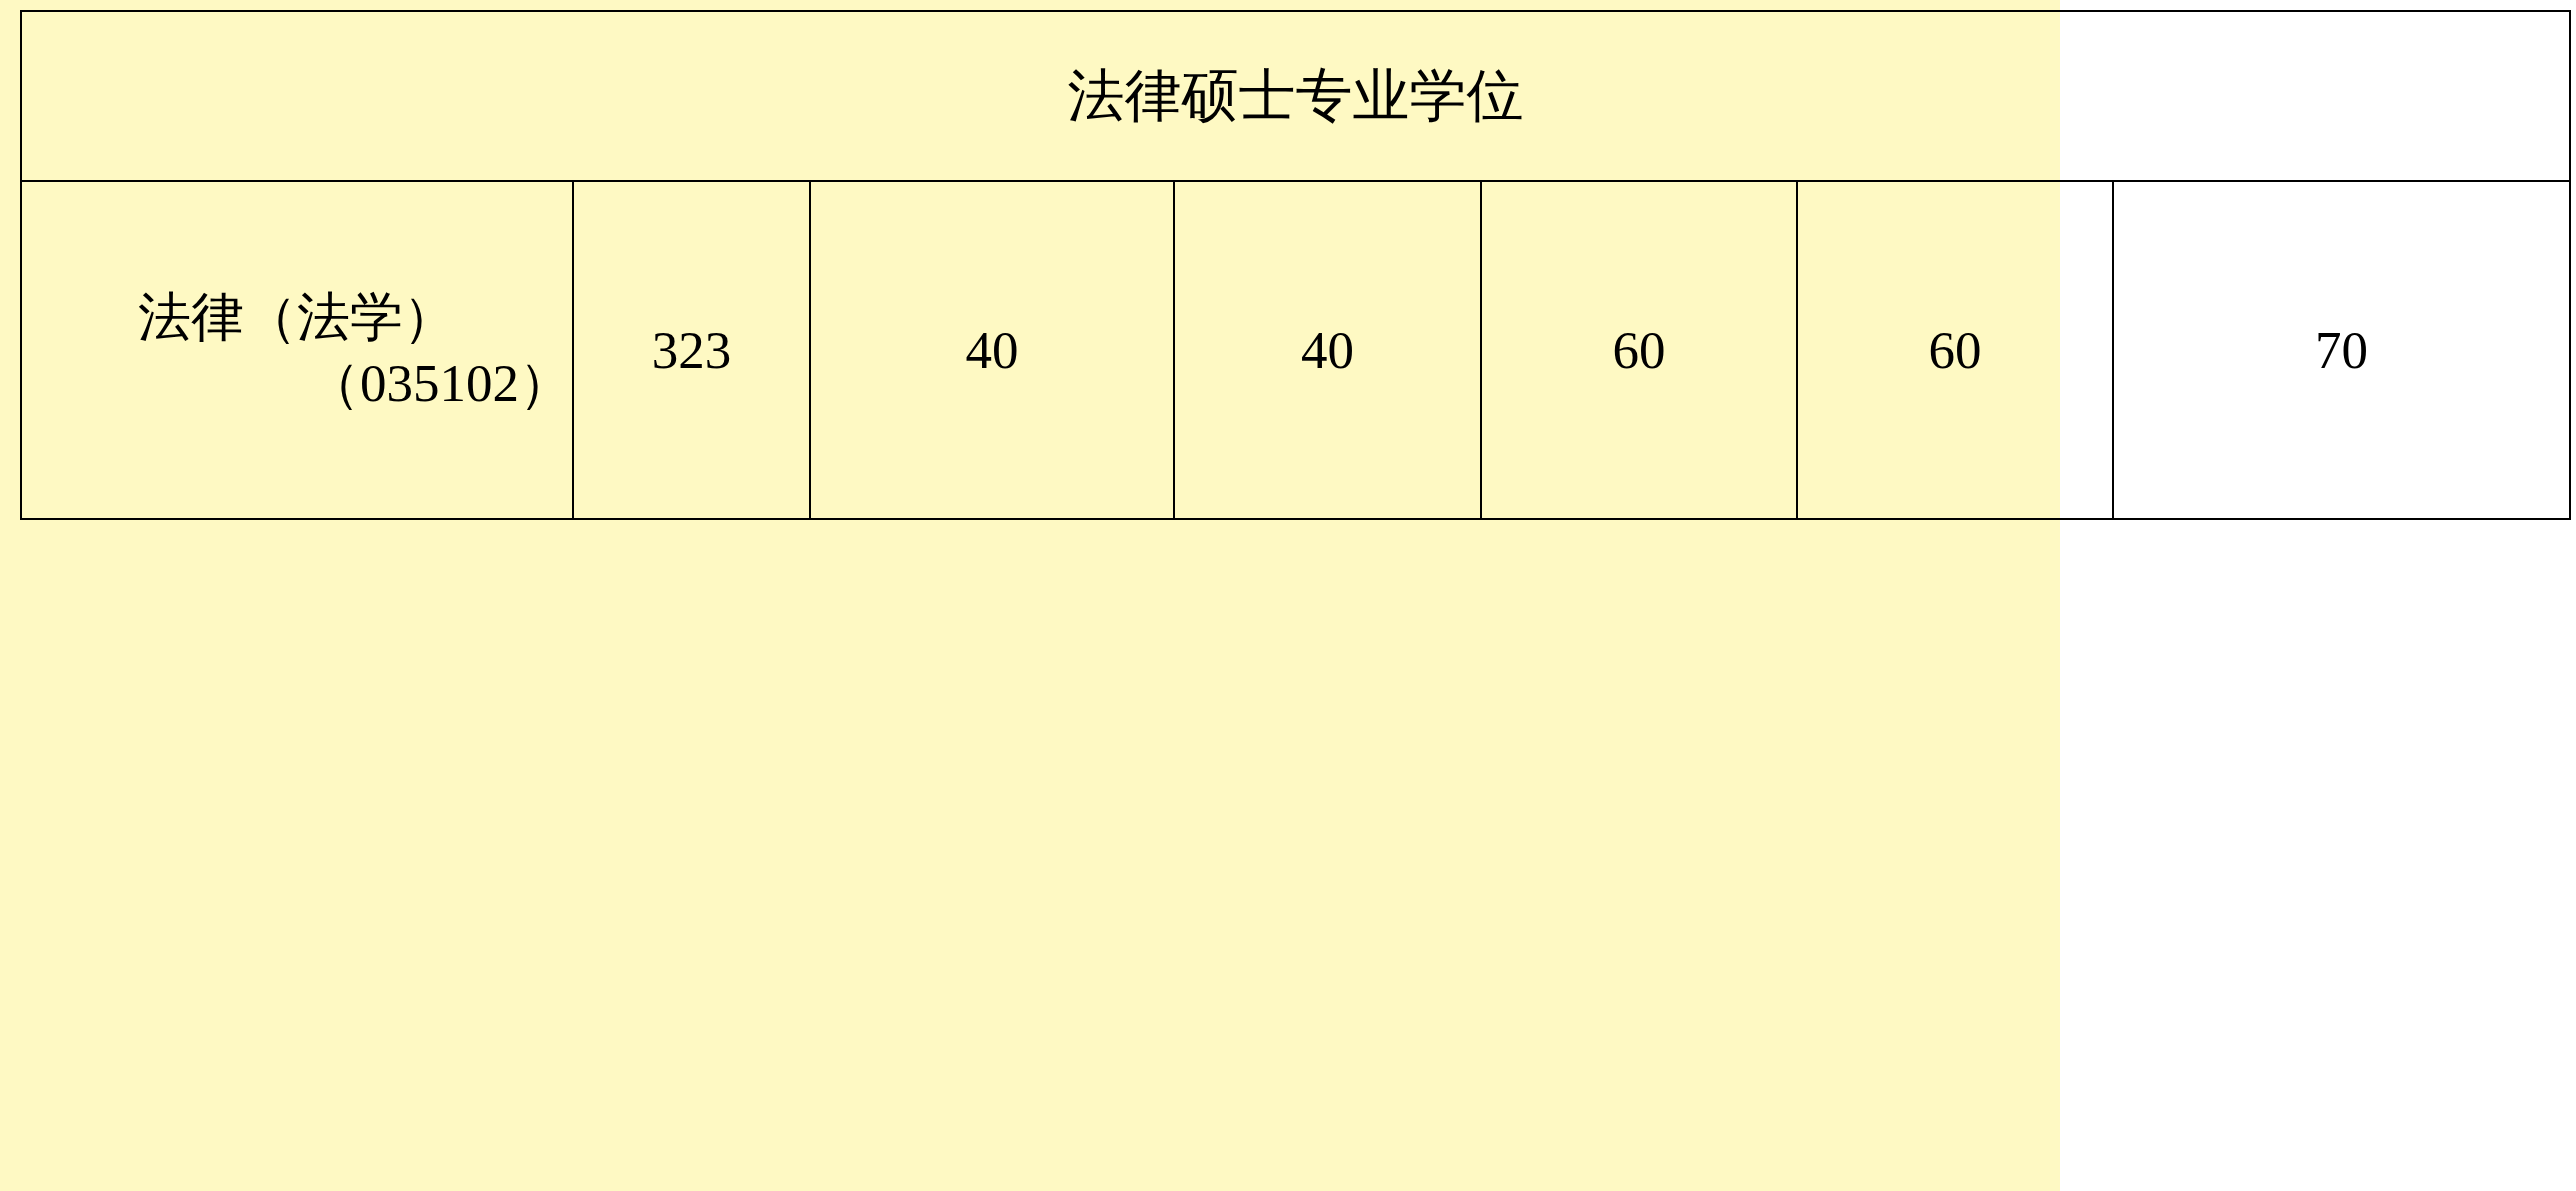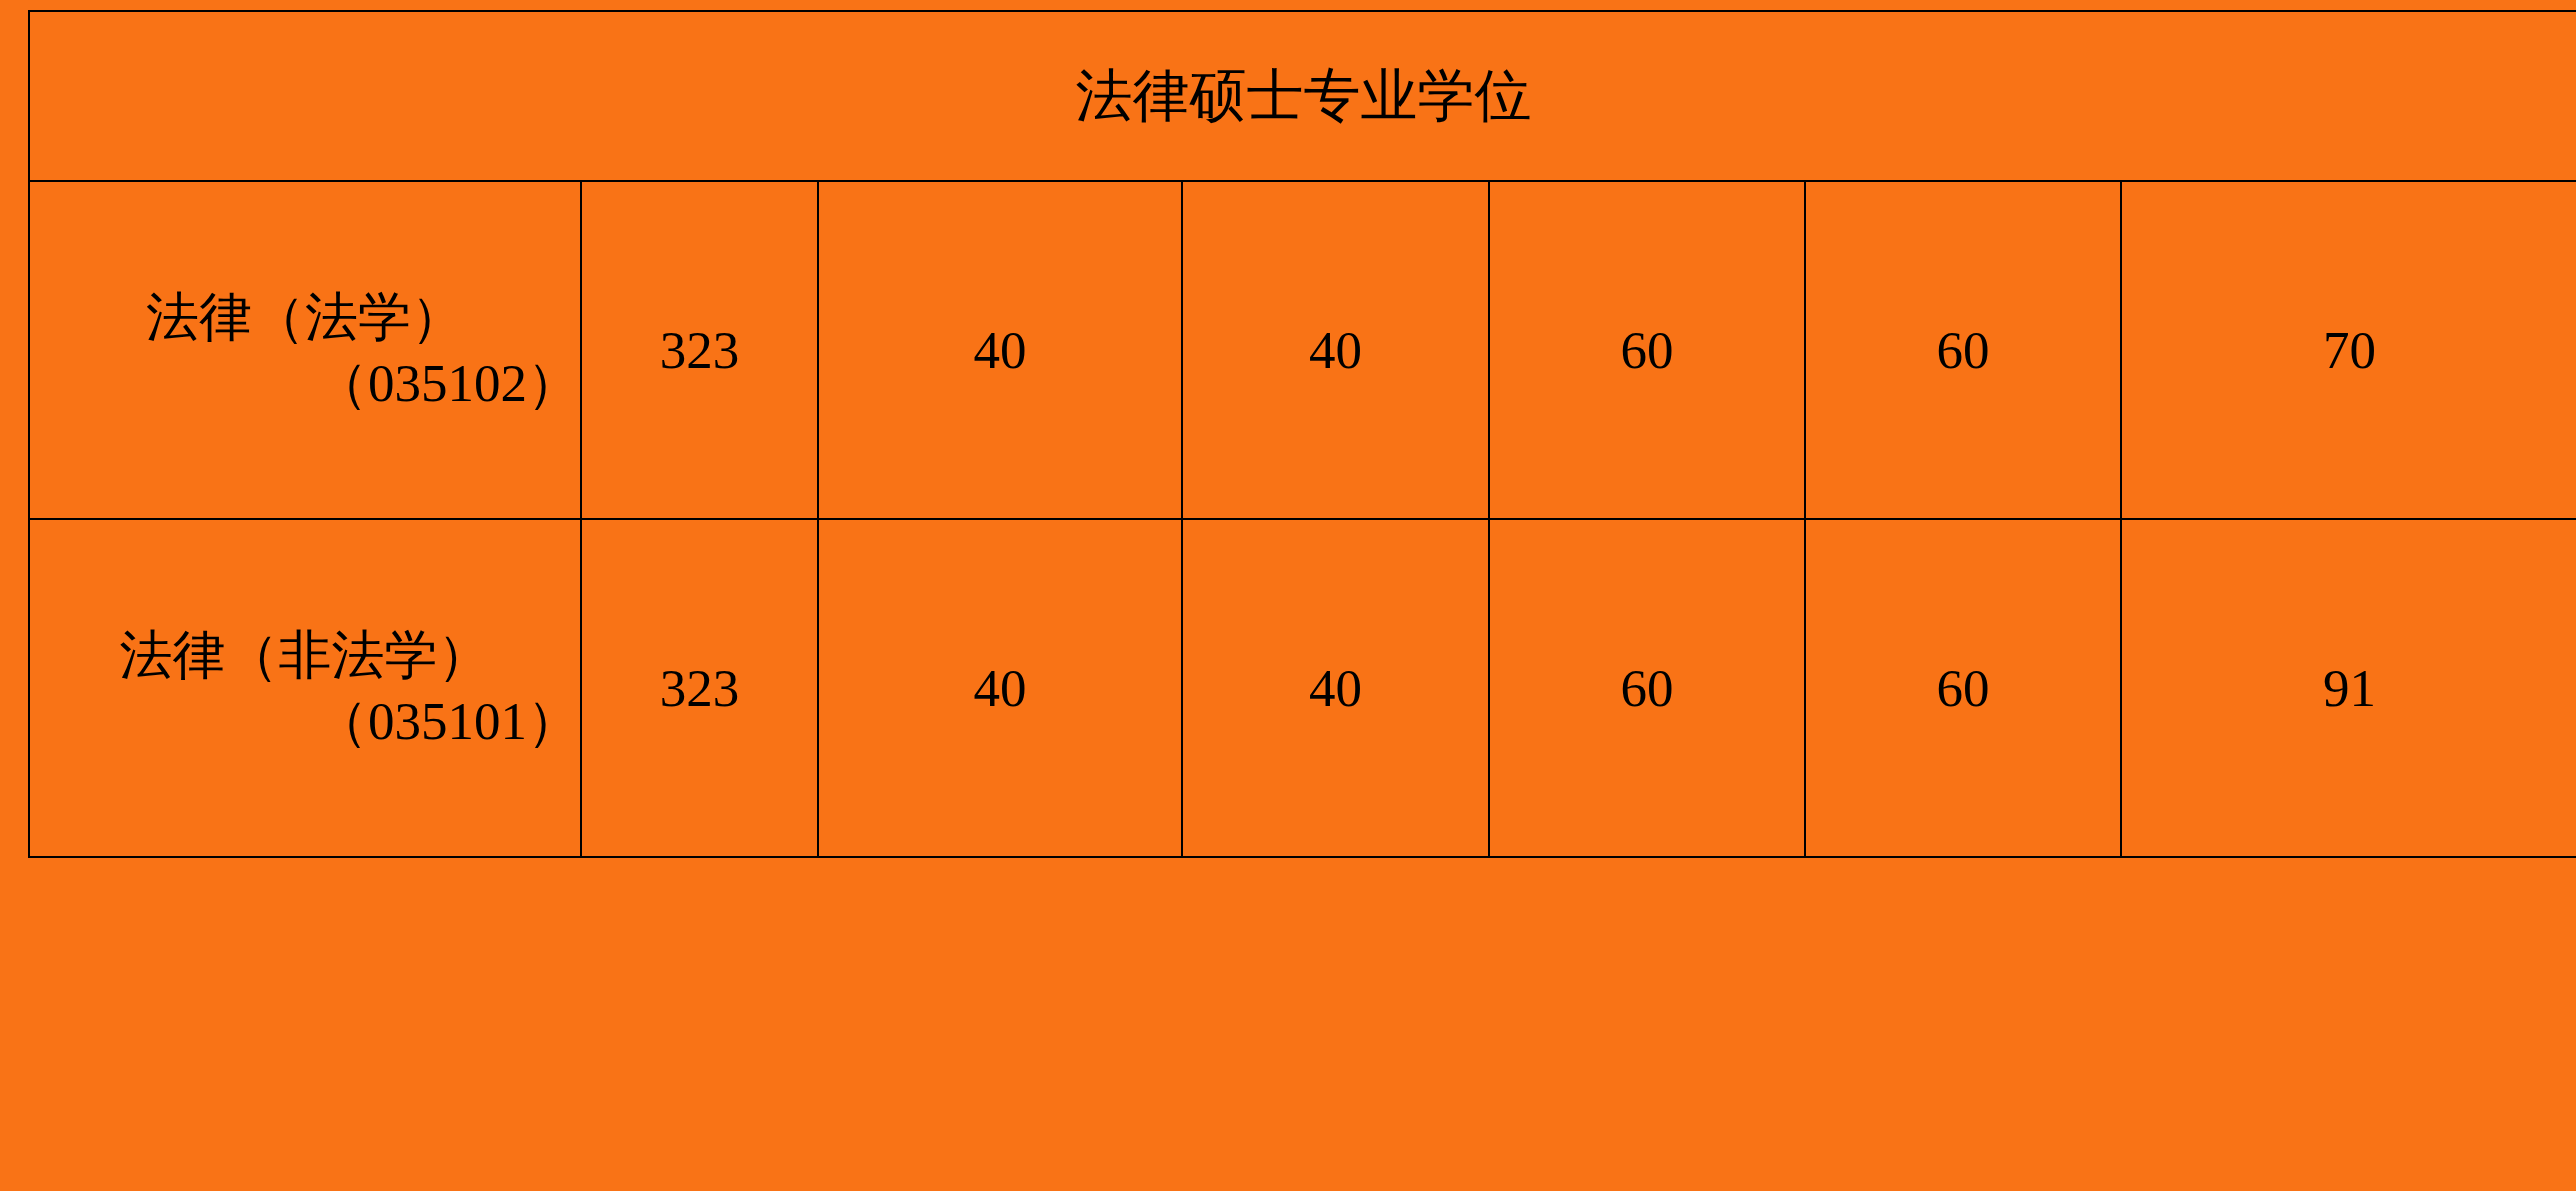--- a/index.html
+++ b/index.html
@@ -9,24 +9,24 @@
   }
   body {
     width: 2576px;
     height: 1192px;
     font-family: "Liberation Serif", "DejaVu Serif", serif;
     color: #000000;
     overflow: hidden;
   }
   .sheet {
     box-sizing: border-box;
-    width: 2576px;
+    width: 2060px;
     height: 1192px;
-    padding: 10px 12px 0 28px;
-    background: #f97316;
+    padding: 10px 12px 0 20px;
+    background: #fef9c3;
   }
   table.score-table {
     border-collapse: collapse;
     table-layout: fixed;
     width: 2549px;
     margin: 0;
   }
   table.score-table td {
     border: 2px solid #000000;
     text-align: center;
@@ -94,28 +94,16 @@
           <span class="line2">（035102）</span>
         </td>
         <td>323</td>
         <td>40</td>
         <td>40</td>
         <td>60</td>
         <td>60</td>
         <td>70</td>
       </tr>
 
-      <tr class="data-row">
-        <td class="major-cell">
-          <span class="line1">法律（非法学）</span>
-          <span class="line2">（035101）</span>
-        </td>
-        <td>323</td>
-        <td>40</td>
-        <td>40</td>
-        <td>60</td>
-        <td>60</td>
-        <td>91</td>
-      </tr>
     </tbody>
   </table>
 </div>
 
 
 </body></html>

